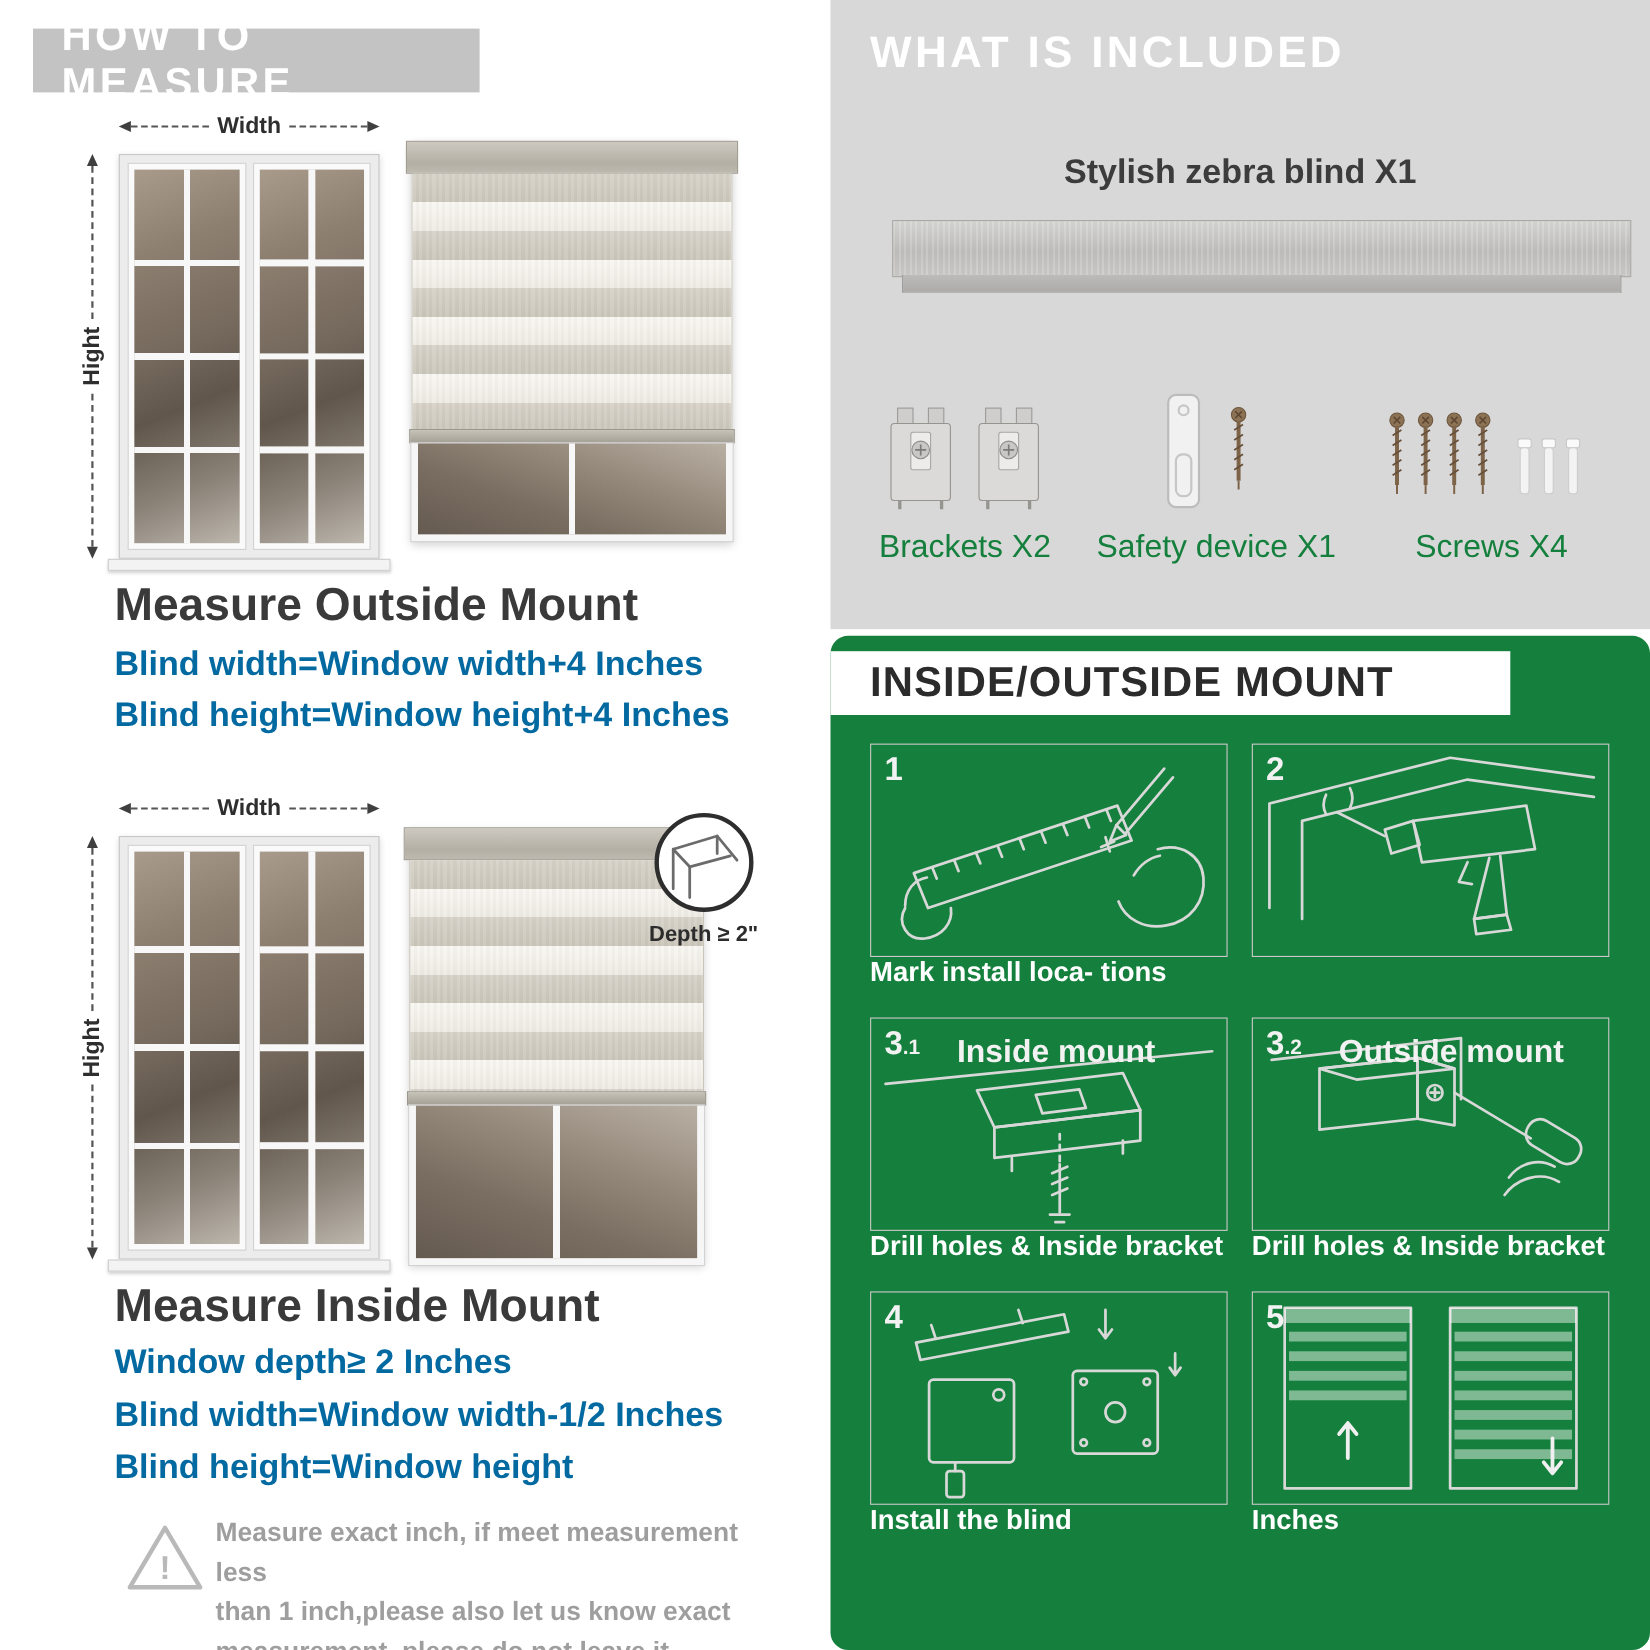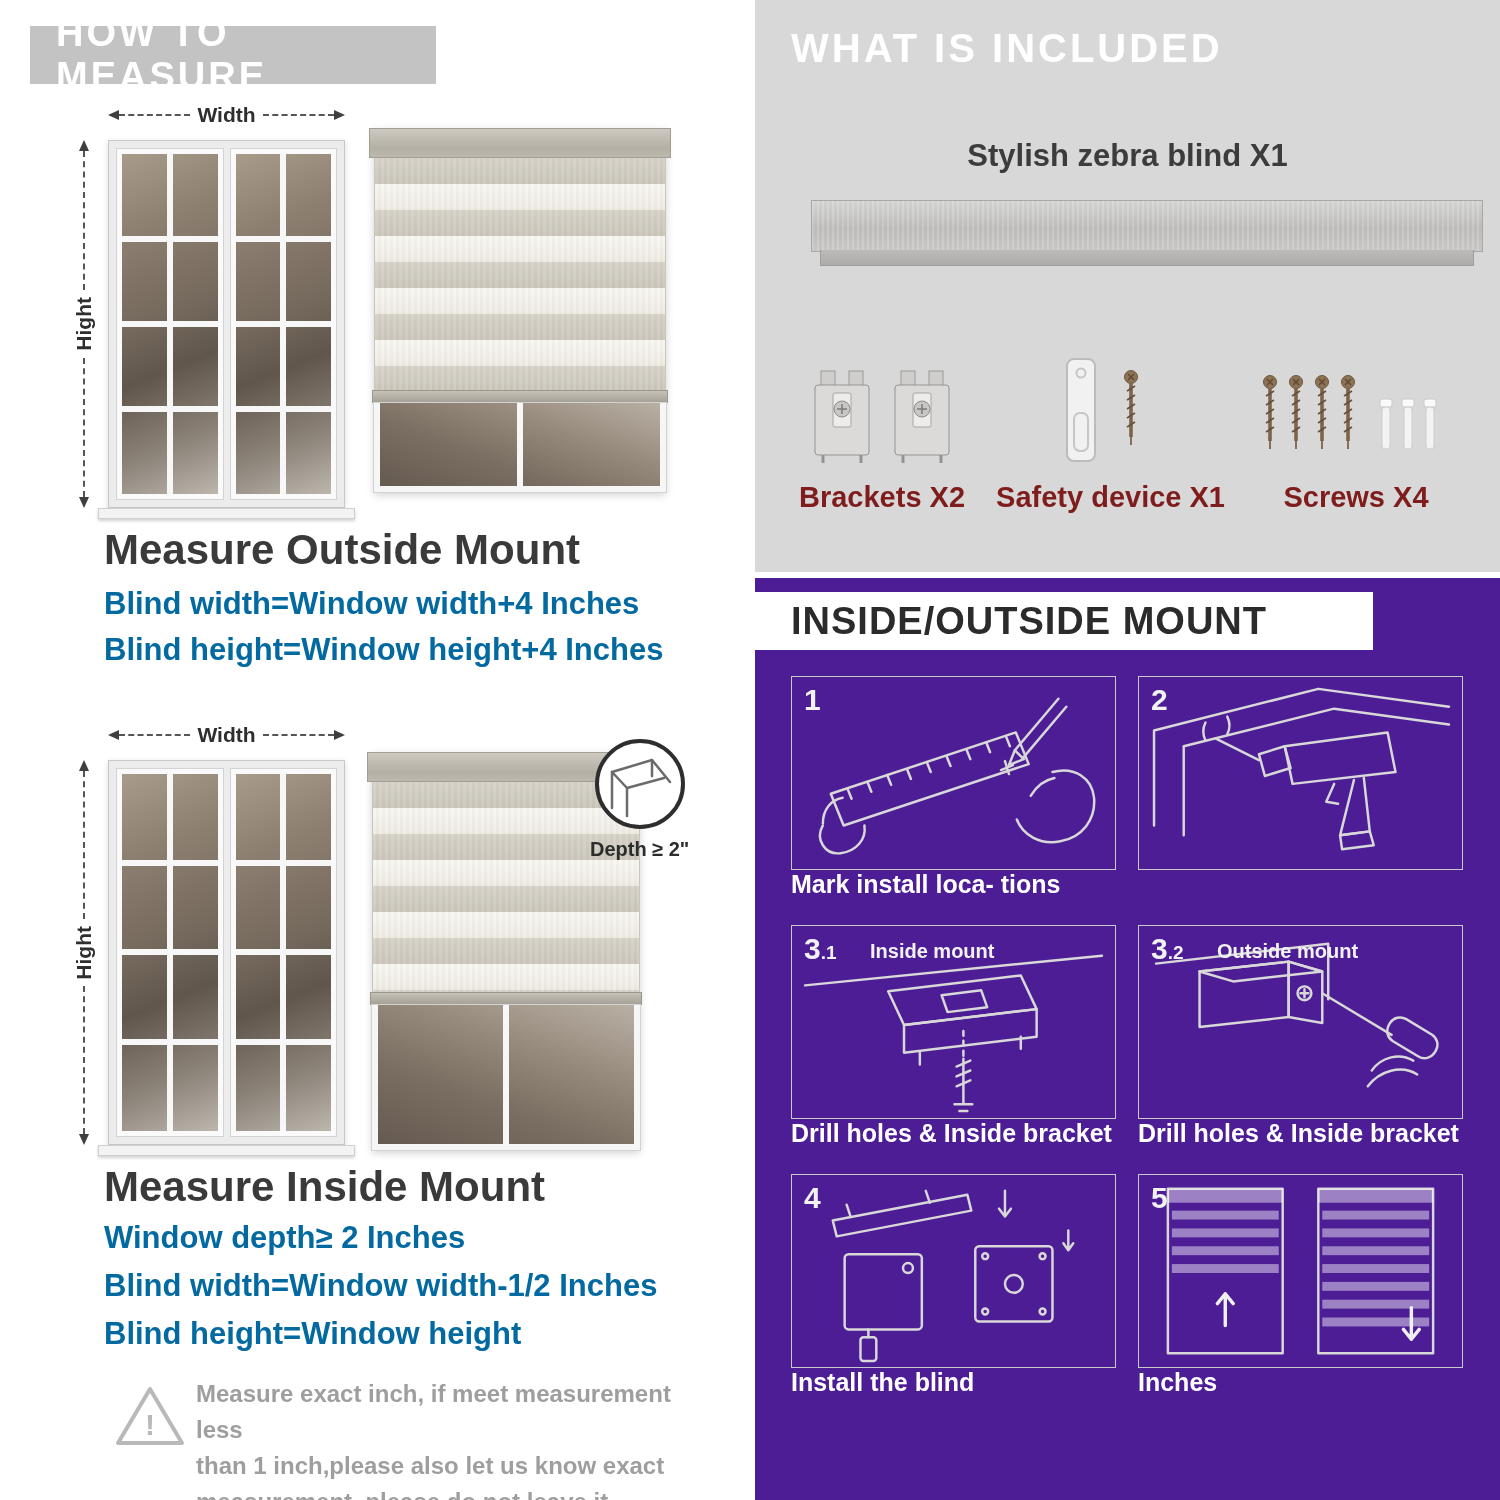--- a/index.html
+++ b/index.html
@@ -62,32 +62,32 @@
   .blind-product-label { font-size:31px; font-weight:bold; color:#3c3c3c; text-align:center; }
   .rail-graphic { background:
       repeating-linear-gradient(90deg, rgba(255,255,255,0.12) 0 2px, rgba(0,0,0,0.02) 2px 5px),
       linear-gradient(180deg,#d6d6d4 0%,#c0bfbd 55%,#cbcac8 100%);
     border:1px solid #a9a8a6; position:relative; }
   .rail-graphic::after { content:""; position:absolute; left:8px; right:8px; bottom:-15px; height:15px;
     background:linear-gradient(180deg,#bcbbb9,#adacaa); border:1px solid #9f9e9c; border-top:none; }
   .included-items { display:flex; justify-content:space-between; align-items:flex-end; }
   .included-item { display:flex; flex-direction:column; align-items:center; }
   .item-icons { display:flex; align-items:flex-end; gap:14px; height:145px; }
-  .item-label { margin-top:14px; font-size:29px; font-weight:bold; color:#7f1d1d; white-space:nowrap; }
-
-  .mount-panel { background:#4c1d95; }
+  .item-label { margin-top:14px; font-size:29px; font-weight:normal; color:#15803d; white-space:nowrap; }
+
+  .mount-panel { background:#15803d;border-radius:16px; }
   .mount-title-bar { background:#ffffff; display:flex; align-items:center; padding-left:36px;
     font-size:38px; font-weight:bold; color:#2b2b2b; letter-spacing:1px; white-space:nowrap; }
   .steps-grid { display:grid; grid-template-columns:1fr 1fr; column-gap:22px; row-gap:26px; }
   .step { display:flex; flex-direction:column; }
   .step-panel { position:relative; height:194px; border:1px solid #c9c9c9; }
   .step-panel svg { position:absolute; inset:0; width:100%; height:100%; }
   .step-num { position:absolute; top:6px; left:12px; color:#f2f2f2; font-weight:bold; font-size:30px; z-index:2; }
   .step-num .sub { font-size:19px; }
-  .step-tag { position:absolute; top:14px; left:78px; color:#f2f2f2; font-weight:bold; font-size:20px; z-index:2; white-space:nowrap; }
+  .step-tag { position:absolute; top:14px; left:78px; color:#f2f2f2; font-weight:bold; font-size:29px; z-index:2; white-space:nowrap; }
   .step-caption { color:#ffffff; font-weight:bold; font-size:25px; white-space:nowrap; }
 </style>
 </head>
 <body>
 
 <div id="canvas">
 
   <div class="abs section-header" style="left:30px;top:26px;width:406px;height:58px;">HOW TO MEASURE</div>
 
   <div class="abs h-arrow" style="left:108px;top:104px;width:237px;height:22px;">

